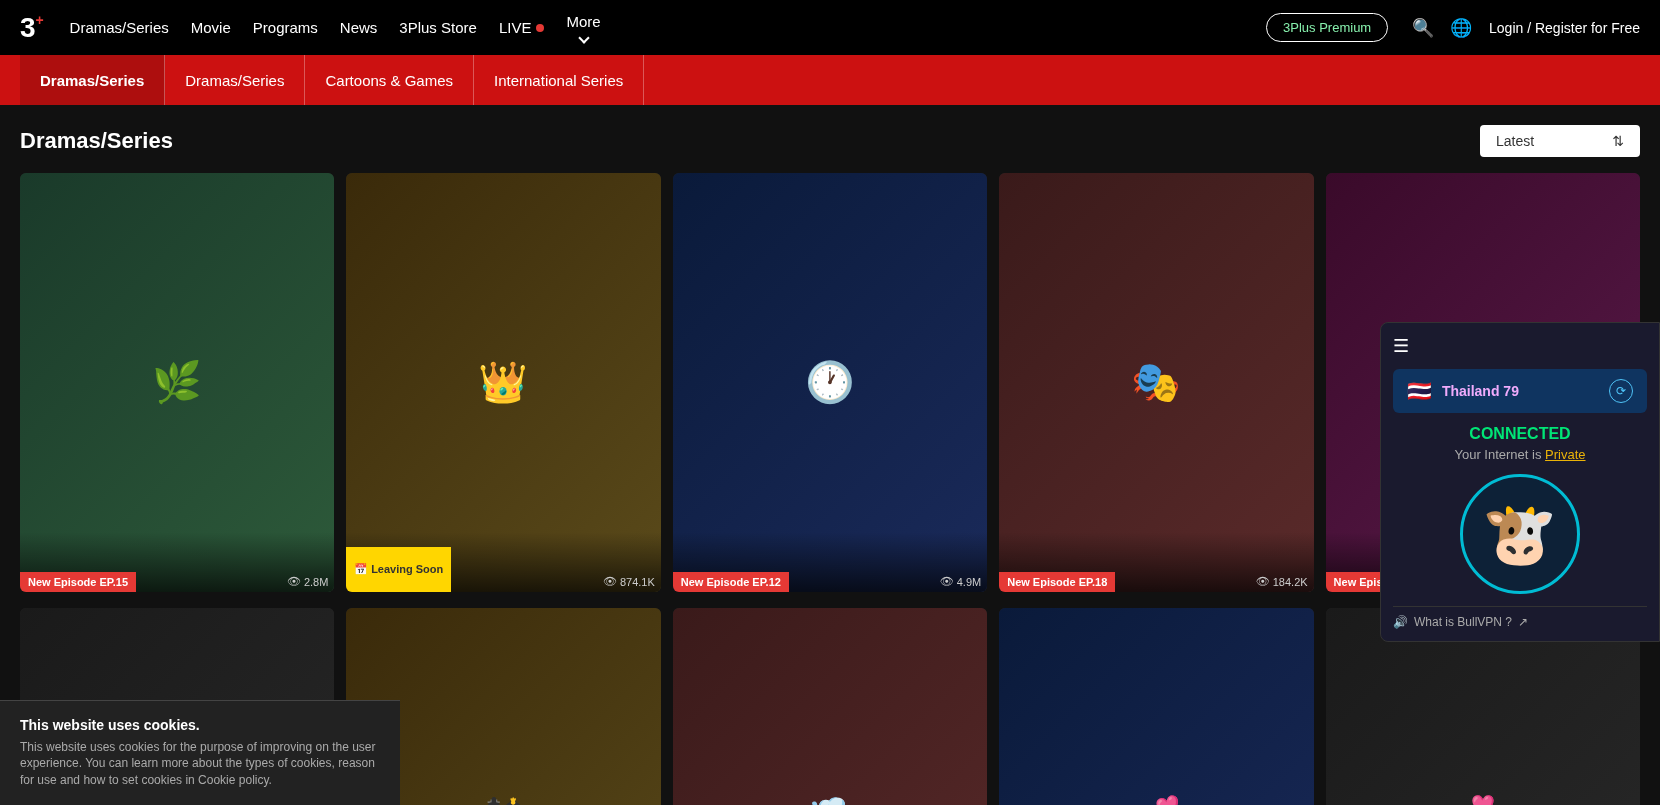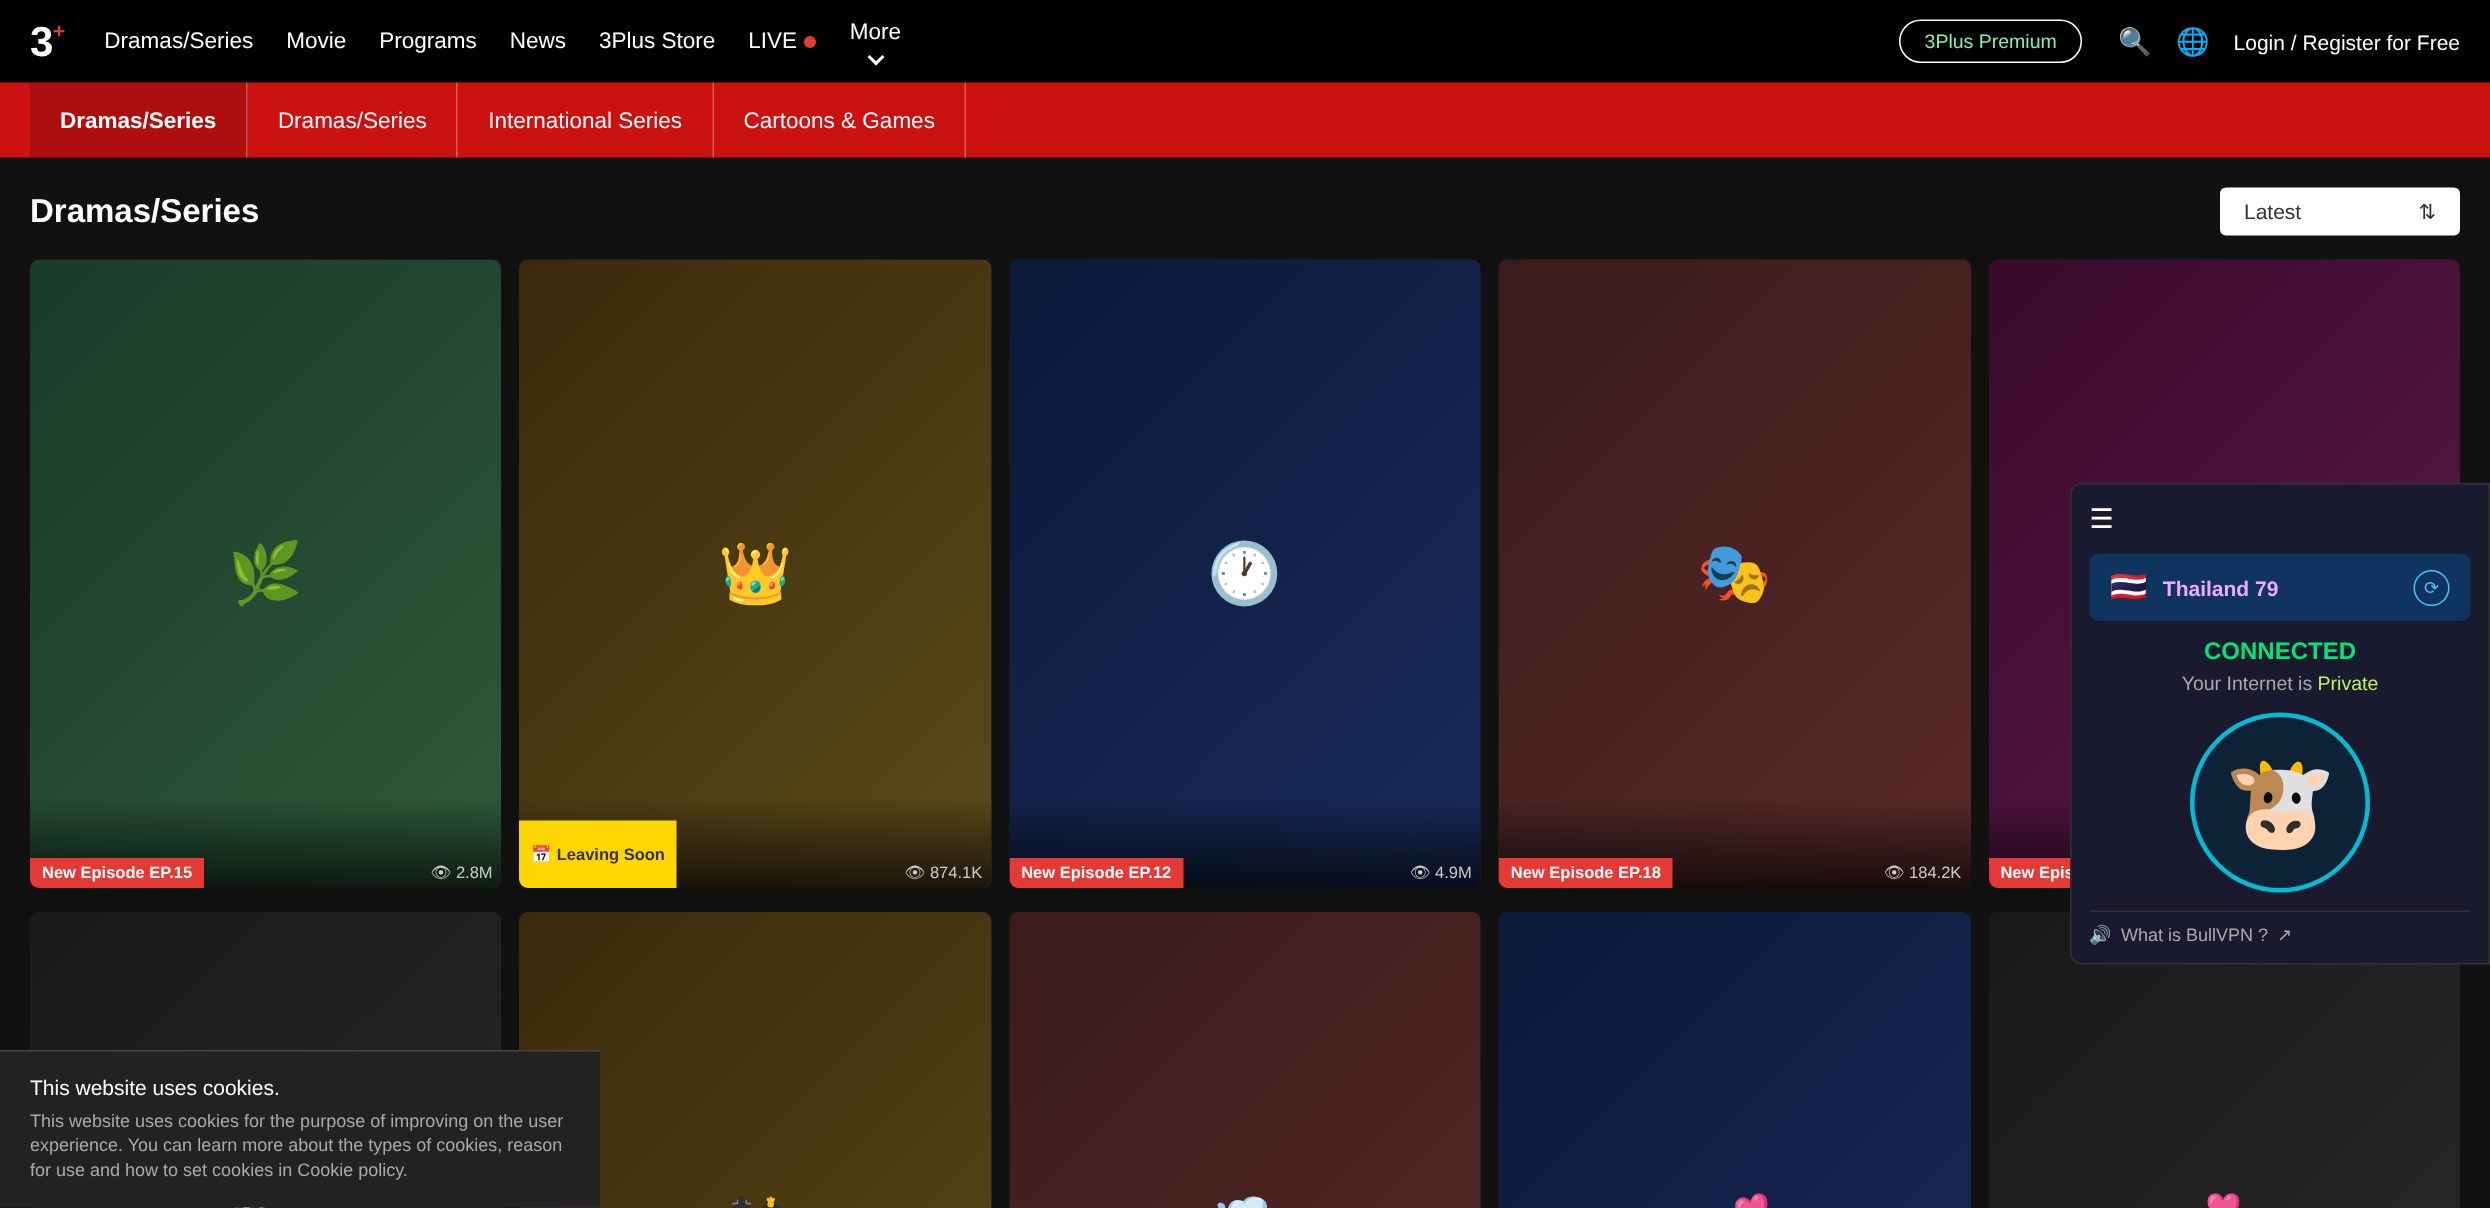--- a/index.html
+++ b/index.html
@@ -220,21 +220,21 @@
       bottom: 0;
       left: 0;
       right: 1260px;
       background: #222;
       padding: 16px 20px;
       z-index: 100;
       border-top: 1px solid #444;
     }
     .cookie-title {
       font-size: 14px;
-      font-weight: normal;
+      font-weight: bold;
       margin-bottom: 6px;
     }
     .cookie-text {
       font-size: 12px;
       color: #aaa;
       line-height: 1.4;
     }
 
     
     .vpn-panel {
@@ -333,21 +333,22 @@
       color: #00e676;
       font-size: 16px;
       font-weight: bold;
       margin-bottom: 4px;
     }
     .vpn-private-text {
       font-size: 13px;
       color: #aaa;
     }
     .vpn-private-highlight {
-      color: #bef264;
+      color: #eab308;
+      text-decoration: underline;
     }
     .vpn-mascot-circle {
       width: 120px;
       height: 120px;
       border-radius: 50%;
       border: 3px solid #00bcd4;
       margin: 0 auto 12px;
       display: flex;
       align-items: center;
       justify-content: center;
@@ -413,22 +414,22 @@
   <div class="nav-icons">
     <span class="icon-btn">🔍</span>
     <span class="icon-btn">🌐</span>
     <span class="login-btn">Login / Register for Free</span>
   </div>
 </nav>
 
 <nav class="sub-nav">
   <div class="sub-nav-item">Dramas/Series</div>
   <div class="sub-nav-item">Dramas/Series</div>
+  <div class="sub-nav-item">Cartoons &amp; Games</div>
   <div class="sub-nav-item">International Series</div>
-  <div class="sub-nav-item">Cartoons &amp; Games</div>
 </nav>
 
 <div class="page-content">
 
   <div class="section-header">
     <h1 class="section-title">Dramas/Series</h1>
     <div class="sort-dropdown">
       <span>Latest</span>
       <span class="sort-icon">⇅</span>
     </div>

